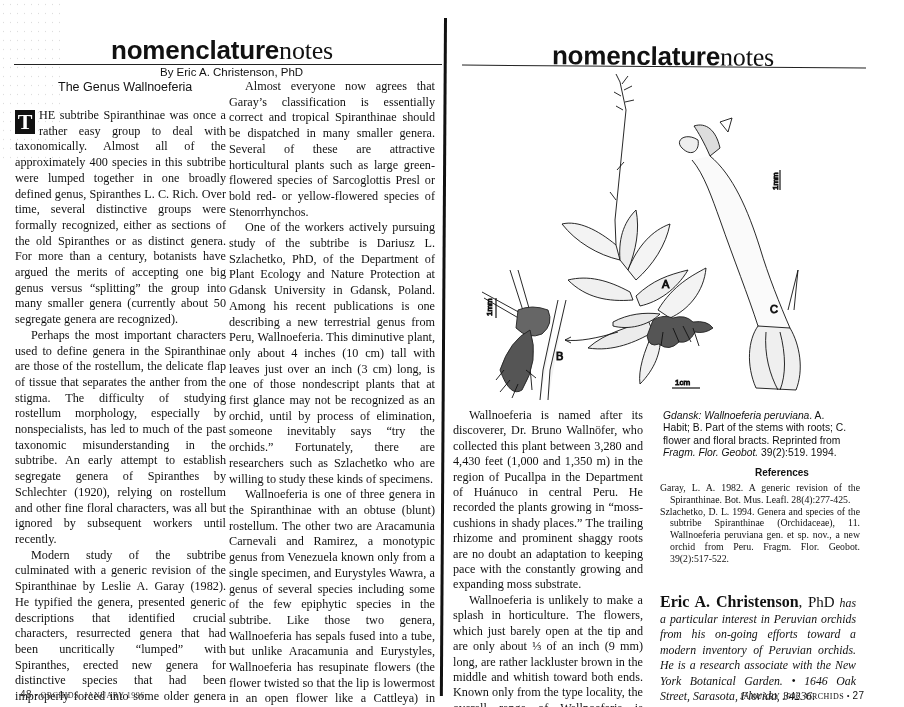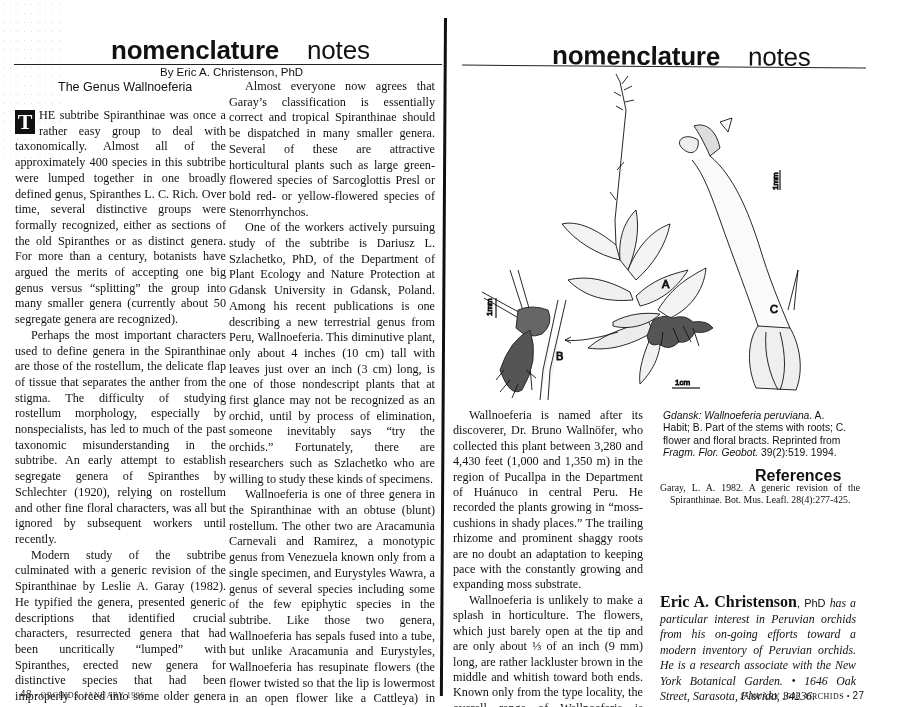--- a/index.html
+++ b/index.html
@@ -15,21 +15,21 @@
     .divider {
       position: absolute; left: 444px; top: 18px; width: 3px; height: 678px;
       background: #111; transform: rotate(0.35deg); transform-origin: top left;
     }
 
     .masthead {
       position: absolute; font-size: 26px; line-height: 28px; letter-spacing: -0.2px;
       white-space: nowrap;
     }
     .masthead .bold { font-family: "Liberation Sans", "DejaVu Sans", sans-serif; font-weight: bold; }
-    .masthead .light { font-family: Liberation Sans, sans-serif; font-weight: normal; margin-left: 28px; }
+    .masthead .light { font-family: Liberation Serif, serif; font-weight: normal; }
     .left-mast { left: 111px; top: 36px; }
     .right-mast { left: 104px; top: 42px; transform: rotate(0.4deg); }
     .rule { position: absolute; height: 1px; background: #222; }
     .left-rule { left: 14px; top: 64px; width: 428px; }
     .right-rule { left: 14px; top: 66px; width: 404px; transform: rotate(0.4deg); }
 
     .byline {
       position: absolute; left: 160px; top: 66px;
       font-family: "Liberation Sans", "DejaVu Sans", sans-serif; font-size: 11.5px;
     }
@@ -58,30 +58,30 @@
     .folio-right { left: 292px; top: 690px; }
     .folio .num { font-family: "Liberation Sans", "DejaVu Sans", sans-serif; font-weight: normal; font-size: 10px; }
 
     .caption {
       position: absolute; left: 215px; top: 410px; width: 190px;
       font-family: "Liberation Sans", "DejaVu Sans", sans-serif; font-size: 10.3px; line-height: 12.4px;
     }
     .caption i { font-style: italic; }
     .refs-title {
       position: absolute; left: 285px; top: 467px;
-      font-family: "Liberation Sans", "DejaVu Sans", sans-serif; font-weight: bold; font-size: 16px; padding-left: 22px;
+      font-family: "Liberation Sans", "DejaVu Sans", sans-serif; font-weight: bold; font-size: 10px; padding-left: 22px;
     }
     .refs { position: absolute; left: 212px; top: 482px; width: 200px; font-size: 9.8px; line-height: 11.8px; }
     .refs div { padding-left: 10px; text-indent: -10px; margin-bottom: 0px; text-align: justify; }
     .bio {
       position: absolute; left: 212px; top: 594px; width: 196px;
       font-size: 11.8px; line-height: 15.5px; font-style: italic; text-align: justify;
     }
     .bio .name { font-family: Liberation Serif, serif; font-style: normal; font-weight: bold; font-size: 16px; }
-    .bio .deg { font-family: Liberation Sans, sans-serif; font-style: normal; font-size: 11px; }
+    .bio .deg { font-family: Liberation Serif, serif; font-style: normal; font-size: 15px; }
 
     .illustration { position: absolute; left: 0; top: 70px; width: 456px; height: 330px; }
     .fig-label { font-family: "Liberation Sans", "DejaVu Sans", sans-serif; font-size: 11px; fill: #111; }
     .scale-label { font-family: "Liberation Sans", "DejaVu Sans", sans-serif; font-size: 8px; fill: #111; }
     .scan-noise { position: absolute; left: 0; top: 0; width: 60px; height: 160px;
       background-image: radial-gradient(#bbb 0.6px, transparent 0.8px); background-size: 7px 9px; opacity: 0.5; }
   </style>
 </head>
 <body>
 
@@ -187,20 +187,21 @@
     <p><span>Wallnoeferia is unlikely to make a splash in horticulture. The flowers, which just barely open at the tip and are only about ⅓ of an inch (9 mm) long, are rather lackluster brown in the middle and whitish toward both ends. Known only from the type locality, the overall range of Wallnoeferia is unknown.  To say this plant could be easily overlooked is the understatement of the year.</span></p>
   </div>
 
   <div class="caption">
     <i>Gdansk: </i><i>Wallnoeferia peruviana</i><span>. A. Habit; B. Part of the stems with roots; C. flower and floral bracts. Reprinted from </span><i>Fragm. Flor. Geobot.</i><span> 39(2):519. 1994.</span>
   </div>
 
   <div class="refs-title">References</div>
   <div class="refs">
     <div>Garay, L. A. 1982. A generic revision of the Spiranthinae. Bot. Mus. Leafl. 28(4):277-425.</div>
+    <div>Szlachetko, D. L. 1994. Genera and species of the subtribe Spiranthinae (Orchidaceae), 11. Wallnoeferia peruviana gen. et sp. nov., a new orchid from Peru. Fragm. Flor. Geobot. 39(2):517-522.</div>
   </div>
 
   <div class="bio">
     <span class="name">Eric A. Christenson</span><span class="deg">, PhD</span><span> has a particular interest in Peruvian orchids from his on-going efforts toward a modern inventory of Peruvian orchids. He is a research associate with the New York Botanical Garden.  •  1646 Oak Street, Sarasota, Florida, 34236.</span>
   </div>
 
   <div class="folio folio-right">
     <span>JANUARY 1996</span>&nbsp;
     <span>ORCHIDS</span>
     <span>•</span>

